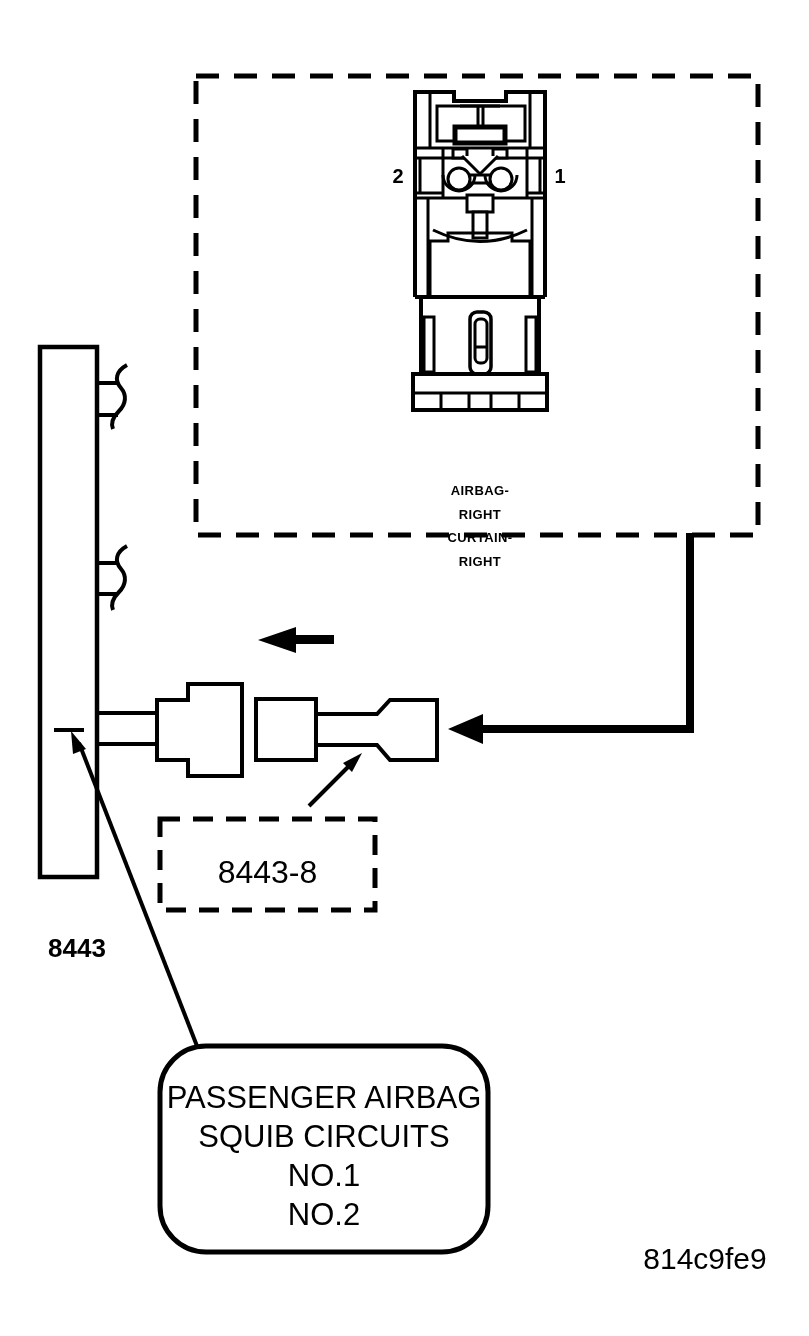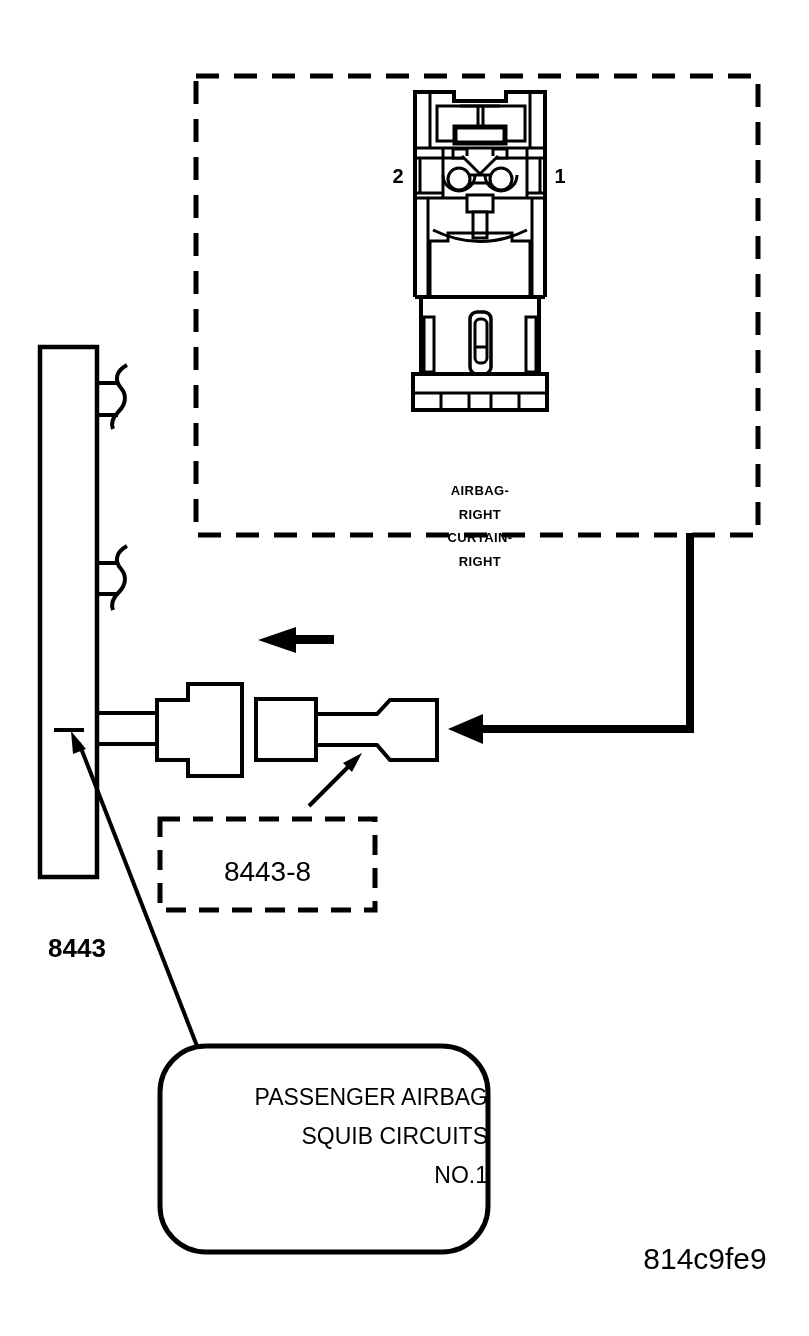--- a/index.html
+++ b/index.html
@@ -115,23 +115,24 @@
 
   <div class="t bold" style="left:400px;top:431px;width:160px;font-size:13px;line-height:23.7px;letter-spacing:0.4px;margin-top:48px;">
     <div>AIRBAG-</div>
     <div>RIGHT</div>
     <div>CURTAIN-</div>
     <div>RIGHT</div>
   </div>
 
   <div class="t bold" style="left:46px;top:935px;width:62px;font-size:26px;line-height:26px;">8443</div>
 
-  <div class="t" style="left:160px;top:858px;width:215px;font-size:28px;line-height:28px;">8443-8</div>
+  <div class="t" style="left:160px;top:858px;width:215px;font-size:32px;line-height:28px;">8443-8</div>
 
-  <div class="t" style="left:160px;top:1078px;width:328px;font-size:23px;line-height:39px;text-align:right;">
+  <div class="t" style="left:160px;top:1078px;width:328px;font-size:31px;line-height:39px;">
     <div>PASSENGER AIRBAG</div>
     <div>SQUIB CIRCUITS</div>
     <div>NO.1</div>
+    <div>NO.2</div>
   </div>
 
   <div class="t" style="left:620px;top:1244px;width:170px;font-size:30px;line-height:30px;">814c9fe9</div>
 
 </div>
 
 </body></html>

